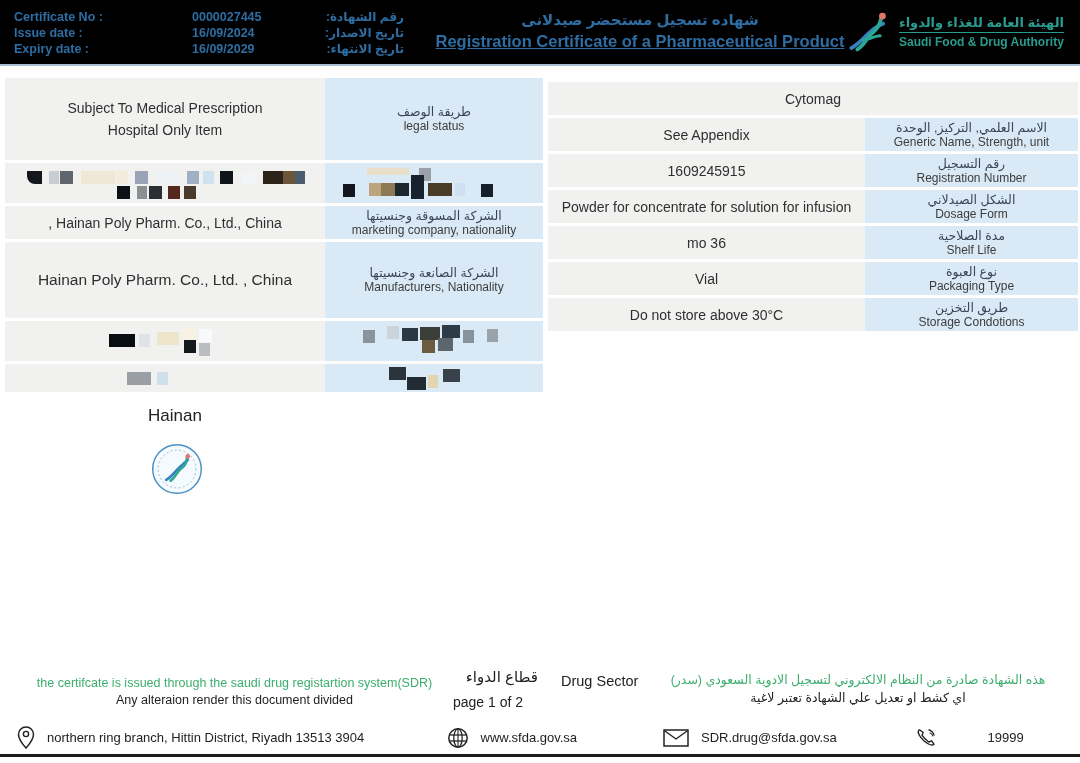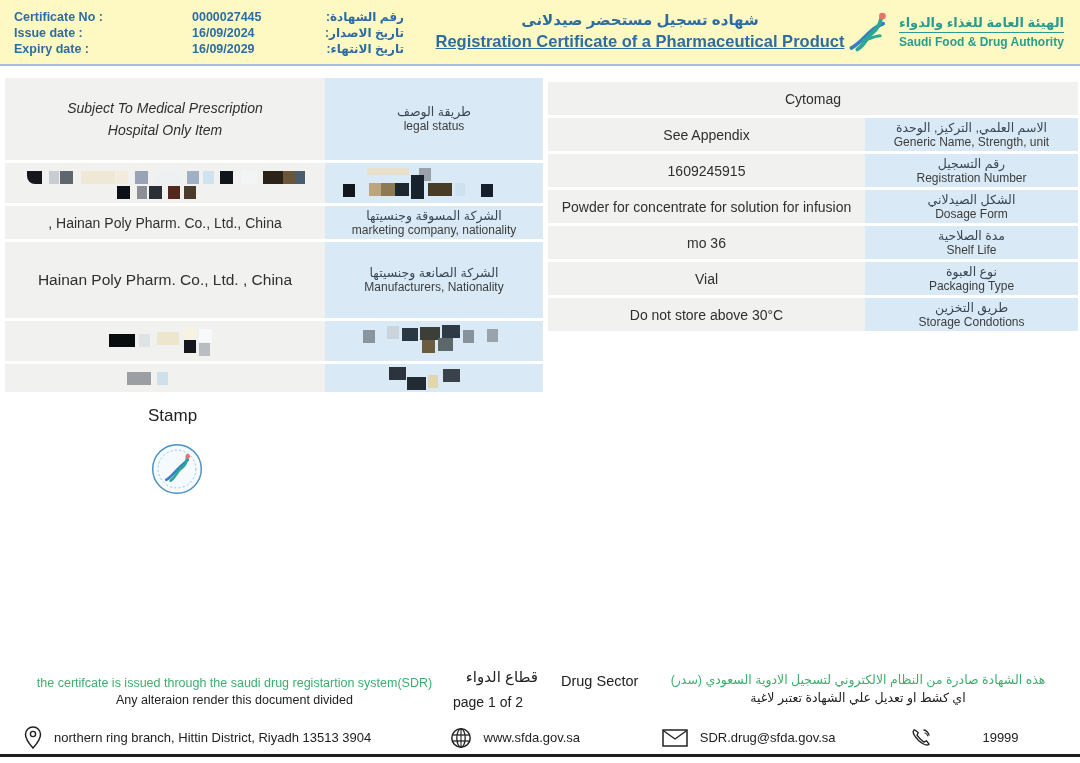--- a/index.html
+++ b/index.html
@@ -2,21 +2,21 @@
 <html><head>
 <meta charset="utf-8">
 <style>
   * { margin:0; padding:0; box-sizing:border-box; }
   html,body { background:#ffffff; }
   body { font-family:"Liberation Sans","DejaVu Sans",sans-serif; }
   .page { position:relative; width:1080px; height:763px; background:#fff; overflow:hidden; }
 
   
   .top-band { position:absolute; left:0; top:0; width:1080px; height:66px;
-              background:#fef9c3; border-bottom:2px solid #a9bfd6; }
+              background:#000000; border-bottom:2px solid #a9bfd6; }
   .cert-grid { position:absolute; left:14px; top:9px; display:grid;
                grid-template-columns:178px 112px 100px; grid-auto-rows:16px;
                align-items:center; }
   .cert-grid .len { color:#2d6da3; font-weight:bold; font-size:12.5px; }
   .cert-grid .val { color:#2d6da3; font-weight:bold; font-size:12.5px; }
   .cert-grid .lar { color:#2d6da3; font-weight:bold; font-size:12px; direction:rtl; text-align:right; }
   .title-block { position:absolute; left:400px; width:480px; top:11px; text-align:center; }
   .title-ar { color:#2d6da3; font-weight:bold; font-size:15px; direction:rtl; }
   .title-en { color:#2d6da3; font-weight:bold; font-size:16.5px; margin-top:3px;text-decoration:underline; }
   .logo-block { position:absolute; right:16px; top:10px; display:flex; align-items:center; gap:8px; }
@@ -32,21 +32,21 @@
   .cell-val { flex:1; background:#f1f1f0; display:flex; flex-direction:column;
               align-items:center; justify-content:center; text-align:center;
               color:#2f2f2f; font-size:14px; padding:2px 8px; position:relative; }
   .cell-lbl { background:#d9eaf6; display:flex; flex-direction:column;
               align-items:center; justify-content:center; text-align:center;
               padding:2px 6px; position:relative; }
   .tbl-left  .cell-lbl { width:218px; }
   .tbl-right .cell-lbl { width:213px; }
   .lbl-ar { color:#3a4654; font-size:12.5px; direction:rtl; line-height:14px; }
   .lbl-en { color:#3c3c3c; font-size:12px; line-height:14px; }
-  .val-line { line-height:22px;font-style:italic; }
+  .val-line { line-height:22px; }
   .tbl-right .row { height:33px;border-radius:10px; }
   .r1{height:82px;} .r2{height:40px;} .r3{height:33px;} .r4{height:76px;} .r5{height:40px;} .r6{height:28px;}
 
   
   .mosaic { position:absolute; inset:0; }
   .px { position:absolute; height:13px; width:12px; display:block; }
 
   
   .stamp-label { position:absolute; left:148px; top:406px; font-size:17px; color:#222; }
   .stamp { position:absolute; left:150px; top:442px; }
@@ -58,21 +58,21 @@
   .sector-block { position:absolute; left:438px; top:668px; width:100px; text-align:right; }
   .sector-ar { color:#222; font-size:15px; direction:rtl; }
   .page-num { color:#222; font-size:14px; margin-top:8px; text-align:center; }
   .sector-en { position:absolute; left:561px; top:673px; color:#222; font-size:14.5px; }
   .note-right { position:absolute; left:652px; top:672px; width:412px; text-align:center; }
   .note-green-ar { color:#3cae6e; font-size:12.5px; direction:rtl; }
   .note-black-ar { color:#222; font-size:12.5px; direction:rtl; margin-top:3px; }
 
   
   .footer { position:absolute; left:0; top:721px; width:1080px; height:36px;
-            display:flex; align-items:center; padding:0 24px;
+            display:flex; align-items:center; padding:0 17px;
             border-bottom:3px solid #1c1c1c; color:#222; font-size:13px; }
   .f-item { display:flex; align-items:center; gap:12px; white-space:nowrap; }
   .f-sp1{flex:1.15;} .f-sp2{flex:1.2;} .f-sp3{flex:1.1;} .f-sp4{flex:0.55;}
   .icon svg { display:block; }
 </style>
 </head>
 <body>
 
 <div class="page">
 
@@ -273,21 +273,21 @@
 
     <div class="row">
       <div class="cell-val">Do not store above 30°C</div>
       <div class="cell-lbl">
         <span class="lbl-ar">طريق التخزين</span>
         <span class="lbl-en">Storage Condotions</span>
       </div>
     </div>
   </div>
 
-  <div class="stamp-label">Stamp</div>
+  <div class="stamp-label">Hainan</div>
   <div class="stamp icon">
     <svg width="54" height="54" viewBox="0 0 60 60">
       <circle cx="30" cy="30" r="27" fill="#f4fafd" stroke="#4a90c4" stroke-width="1.6"></circle>
       <circle cx="30" cy="30" r="21" fill="none" stroke="#8fb9da" stroke-width="1" stroke-dasharray="2.2 2.6"></circle>
       <path d="M18 42 C25 38, 28 32, 33 28 C37 25, 39 22, 42 20" stroke="#3a7fc1" stroke-width="3" fill="none" stroke-linecap="round"></path>
       <path d="M23 43 C29 39, 30 32, 35 29 C39 26, 41 22, 41 18" stroke="#2aa795" stroke-width="3" fill="none" stroke-linecap="round"></path>
       <circle cx="42" cy="16" r="2.6" fill="#e2756a"></circle>
     </svg>
   </div>
 

